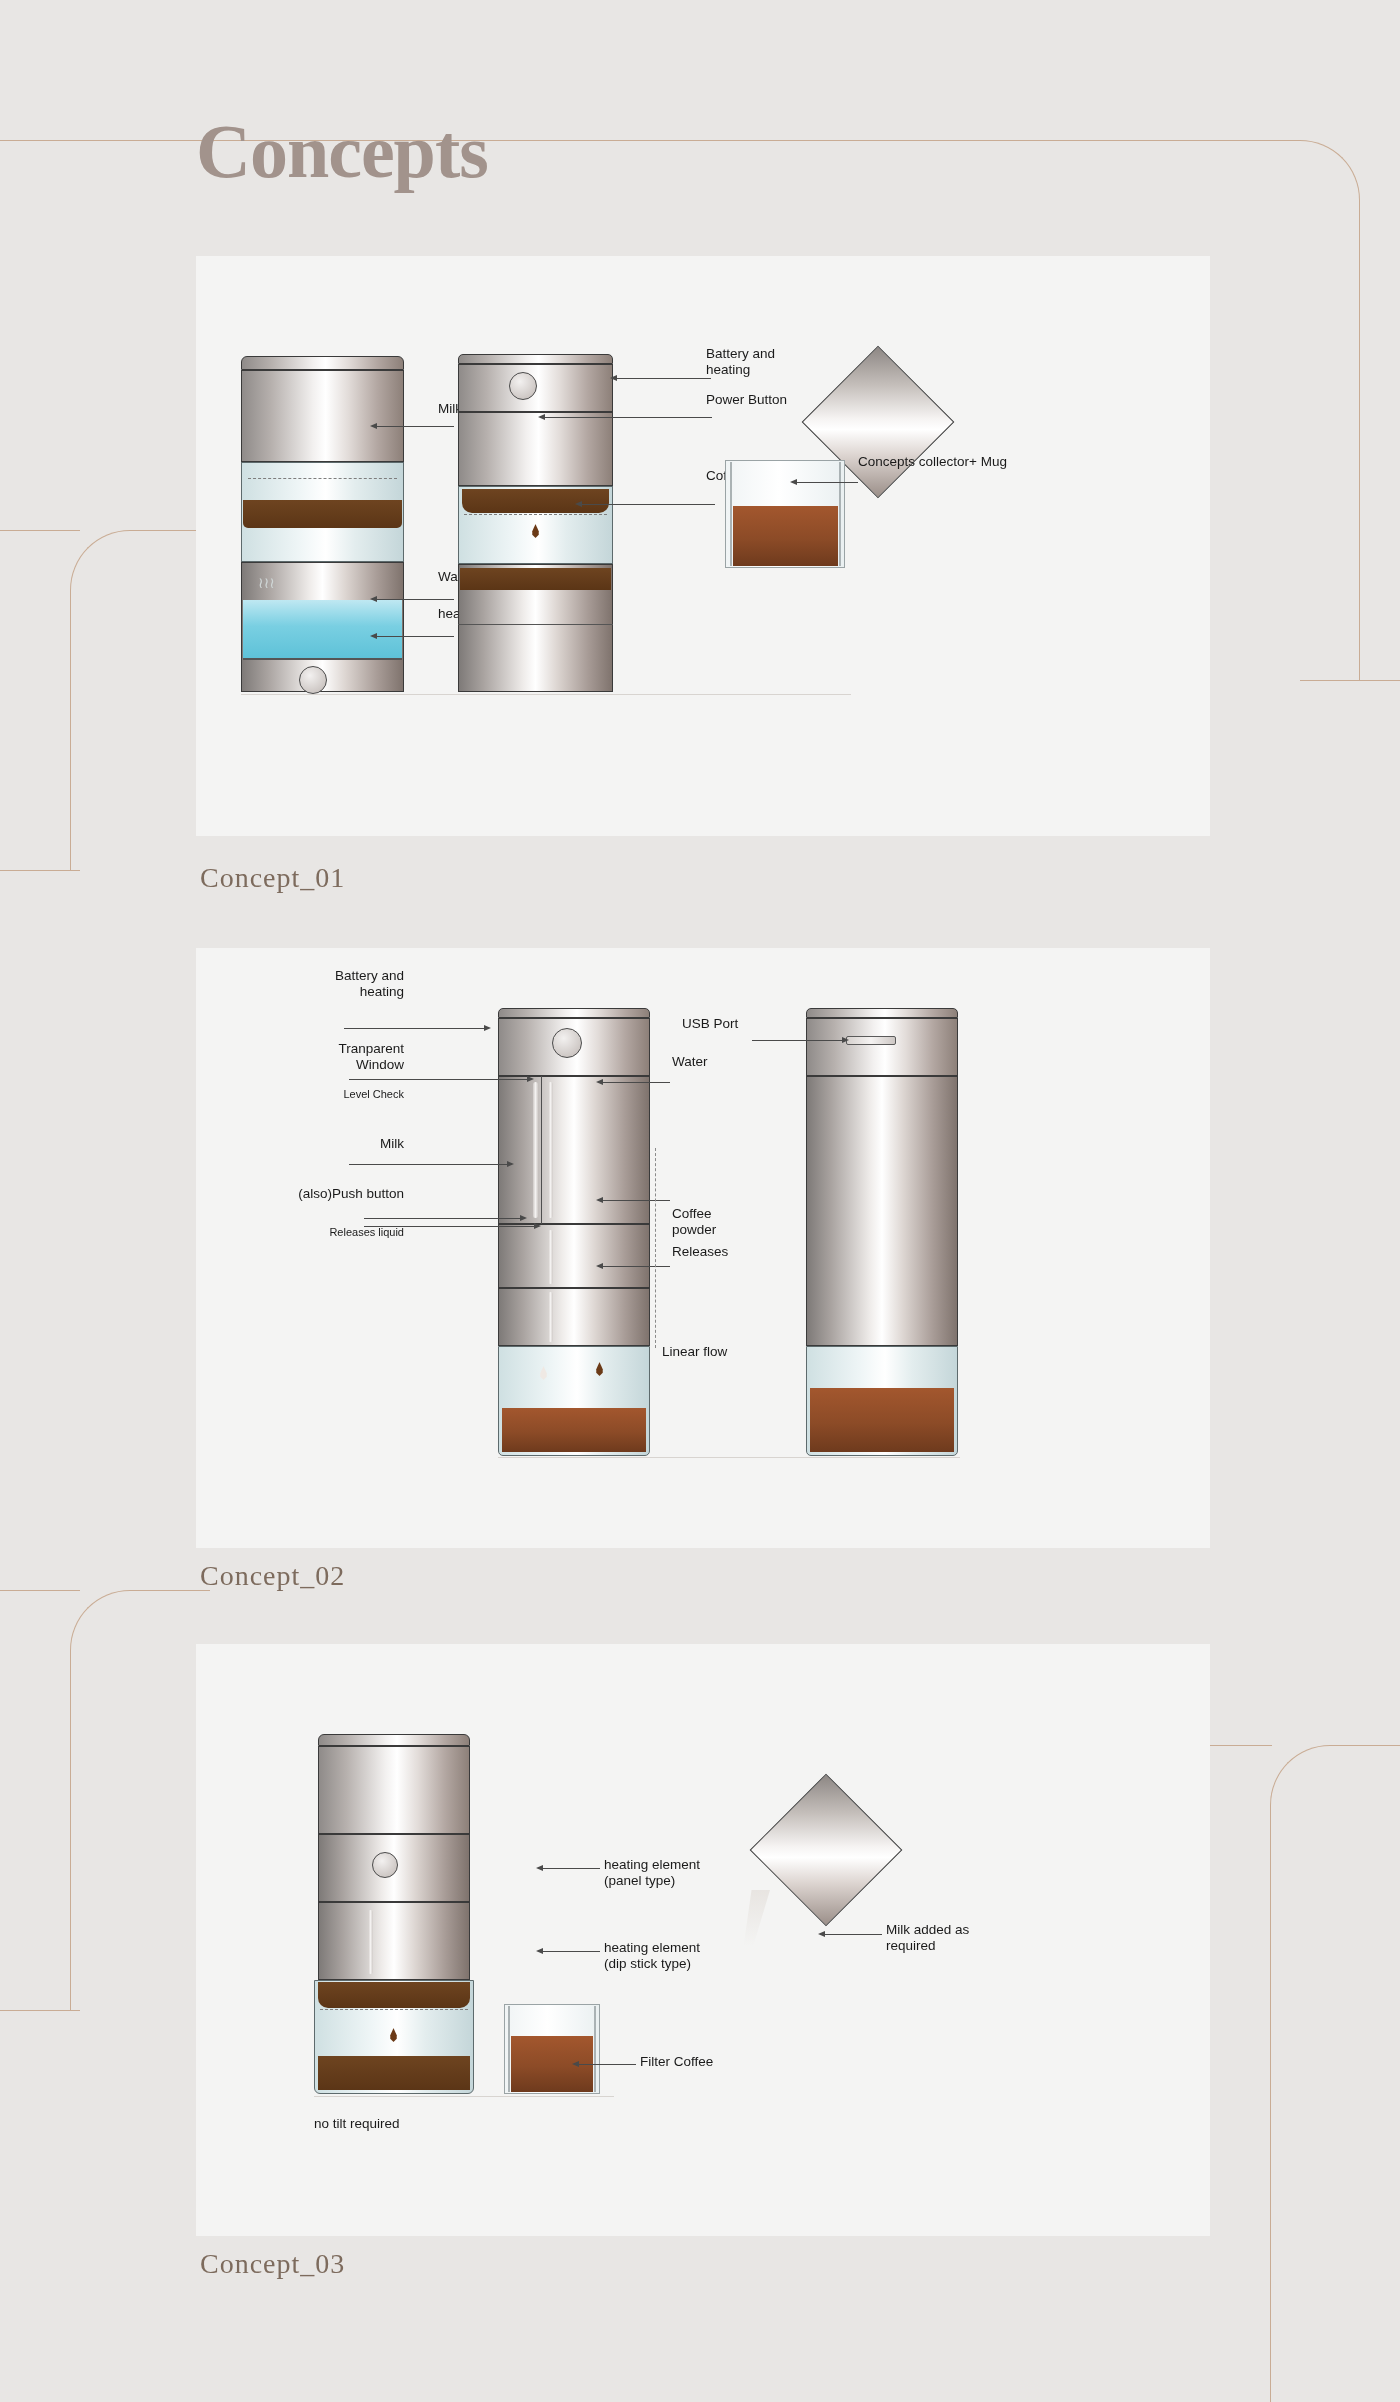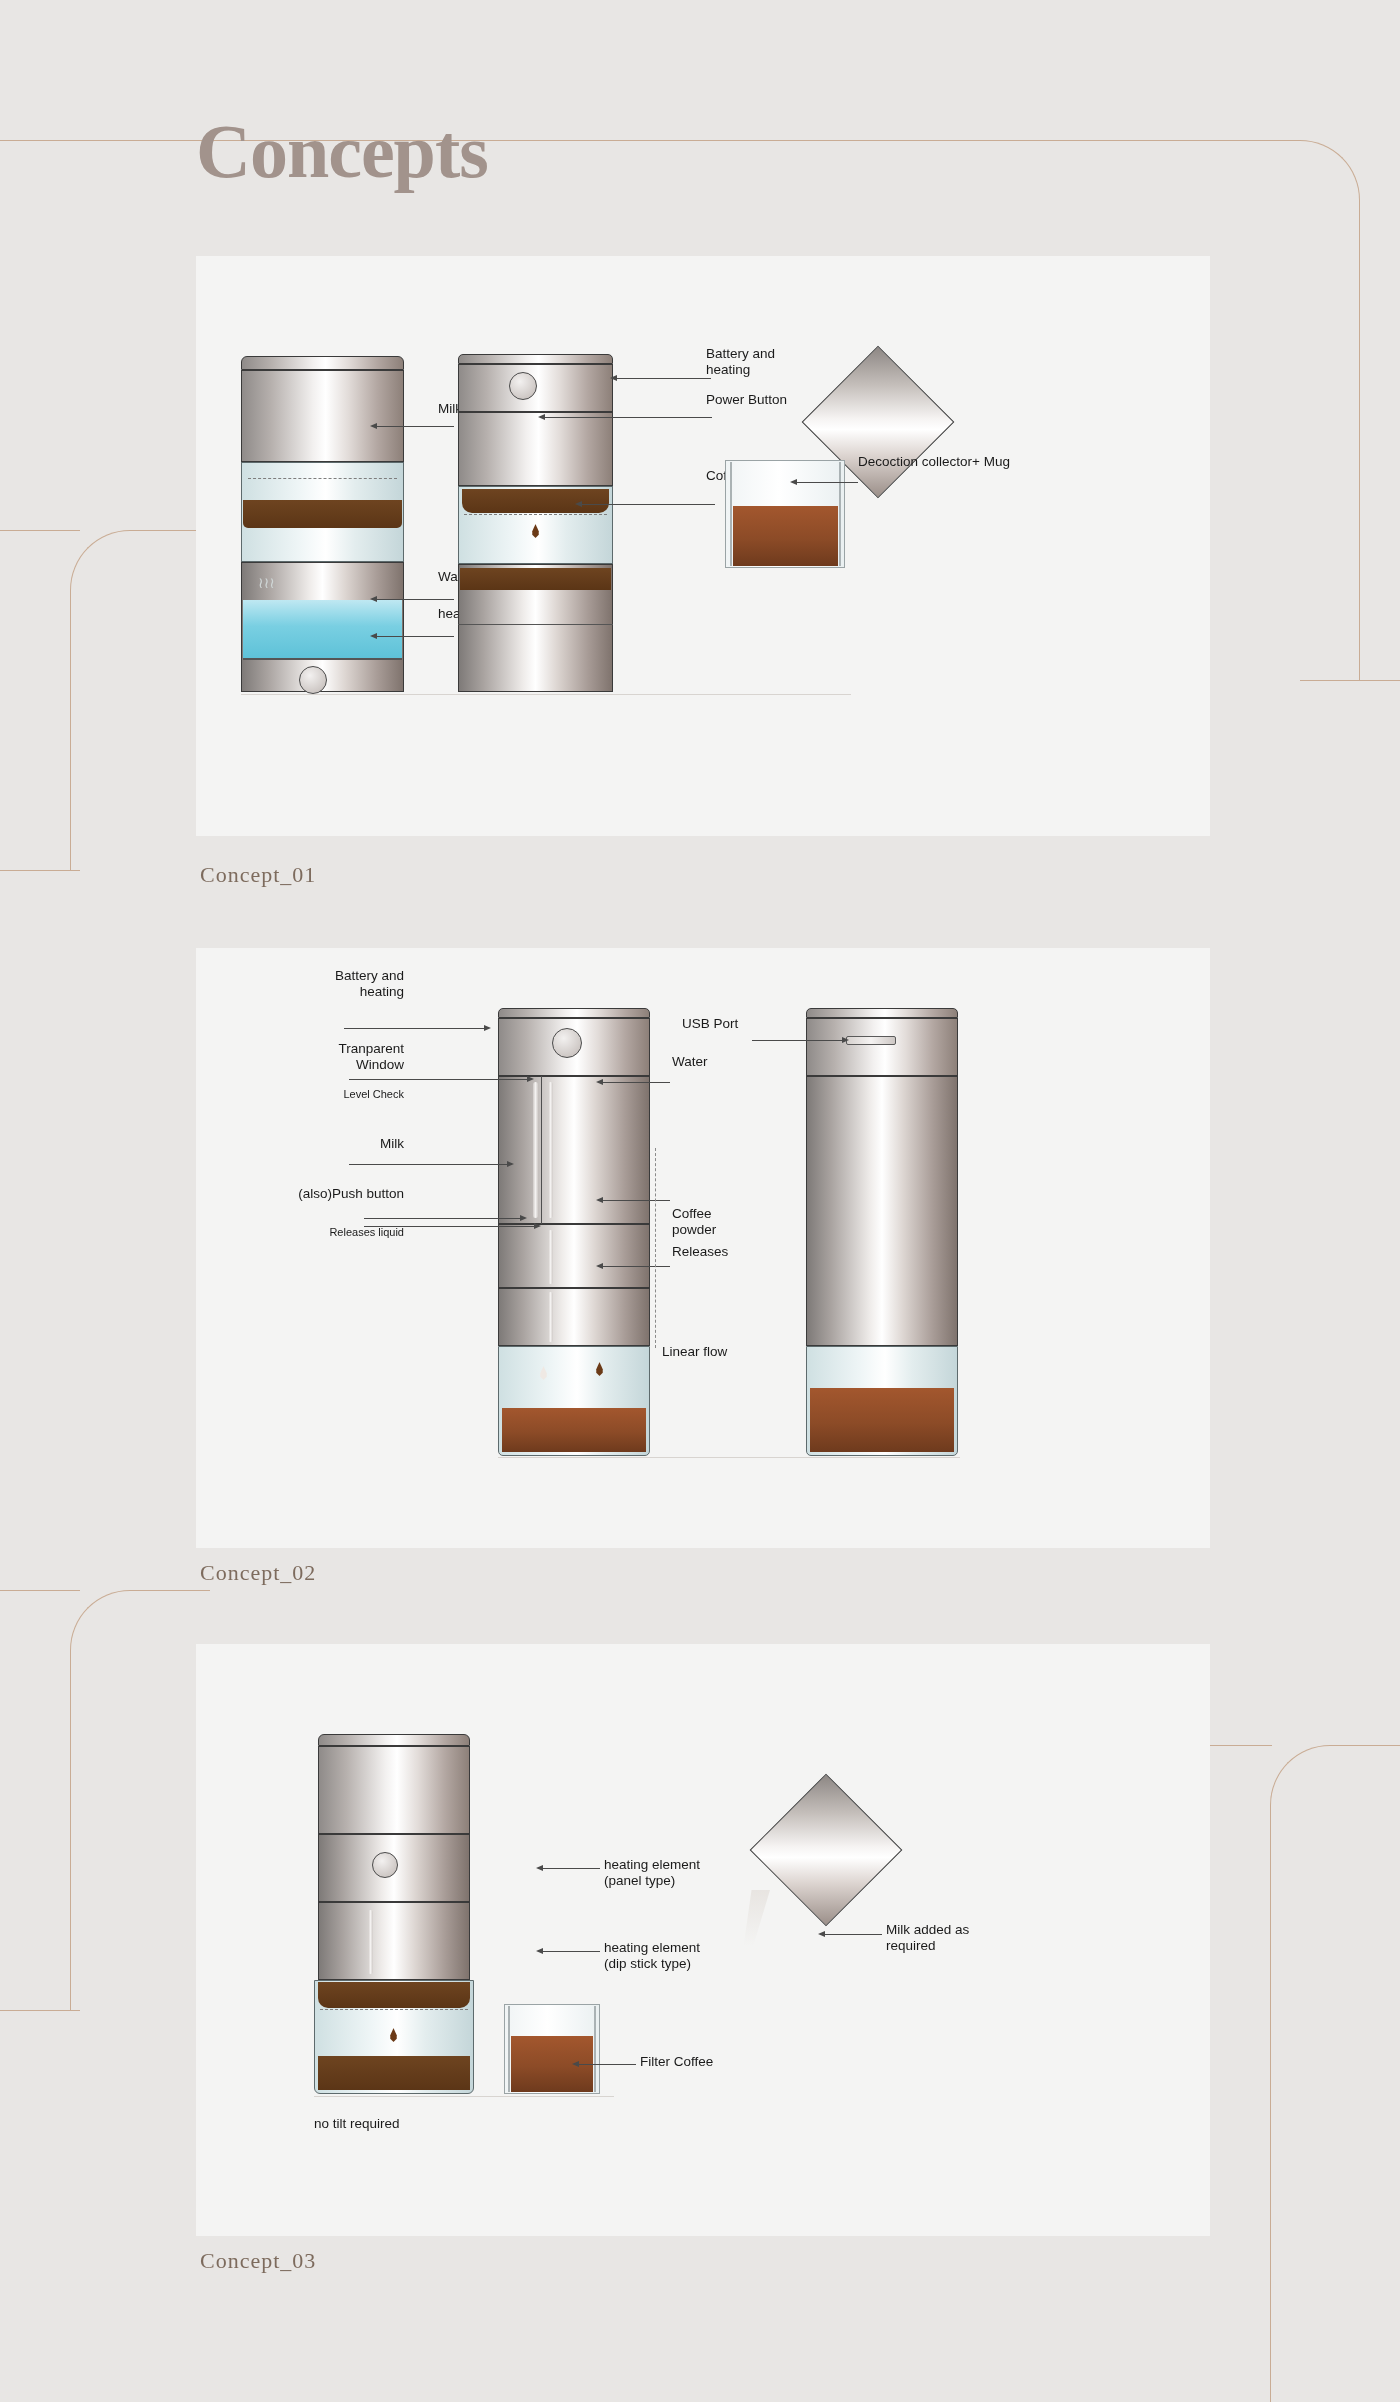--- a/index.html
+++ b/index.html
@@ -19,21 +19,21 @@
     color: #a2938c;
   }
 
   .panel {
     position: absolute;
     background: #f4f4f3;
   }
   .caption {
     position: absolute;
     font-family: "Liberation Serif", serif;
-    font-size: 22px; color: #7d6b5d; letter-spacing: 1px;
+    font-size: 28px; color: #7d6b5d; letter-spacing: 1px;
   }
   .metal {
     position: absolute;
     border: 1.4px solid #3a3a3a;
     background: linear-gradient(90deg,#8f8b89 0%, #b6b0ad 18%, #f2f0ef 44%, #ffffff 52%, #e2dcd9 66%, #b3a7a2 84%, #8d8079 100%);
   }
   .metal2 {
     position: absolute;
     border: 1.4px solid #3a3a3a;
     background: linear-gradient(90deg,#7e7a78 0%, #a9a3a0 16%, #efecea 42%, #ffffff 50%, #ddd6d2 64%, #a89c97 84%, #7f736d 100%);
@@ -177,21 +177,21 @@
   <div class="tilt" style="left:628px;top:112px;width:108px;height:108px;"></div>
   <div style="position:absolute;left:580px;top:205px;width:46px;height:58px;
               background:linear-gradient(180deg,rgba(230,226,222,.85),rgba(244,244,243,0));
               clip-path:polygon(58% 0,100% 0,62% 100%,40% 100%);"></div>
 
   <div class="mug" style="left:529px;top:204px;width:120px;height:108px;"></div>
   <div class="mugwall" style="left:534px;top:206px;height:104px;"></div>
   <div class="mugwall" style="left:643px;top:206px;height:104px;"></div>
   <div class="coffee-light" style="left:537px;top:250px;width:105px;height:60px;"></div>
 
-  <div class="lbl" style="left:662px;top:198px;">Decoction collector+ Mug</div>
+  <div class="lbl" style="left:662px;top:198px;">Concepts collector+ Mug</div>
   <div class="lead" style="left:600px;top:226px;width:62px;"></div>
   <div class="arrow-l" style="left:594px;top:223px;"></div>
 
   <div class="hline" style="left:45px;top:438px;width:610px;"></div>
 </div>
 
 <div class="caption" style="left:200px;top:862px;">Concept_01</div>
 
 <div class="panel" style="left:196px;top:948px;width:1014px;height:600px;">
 

